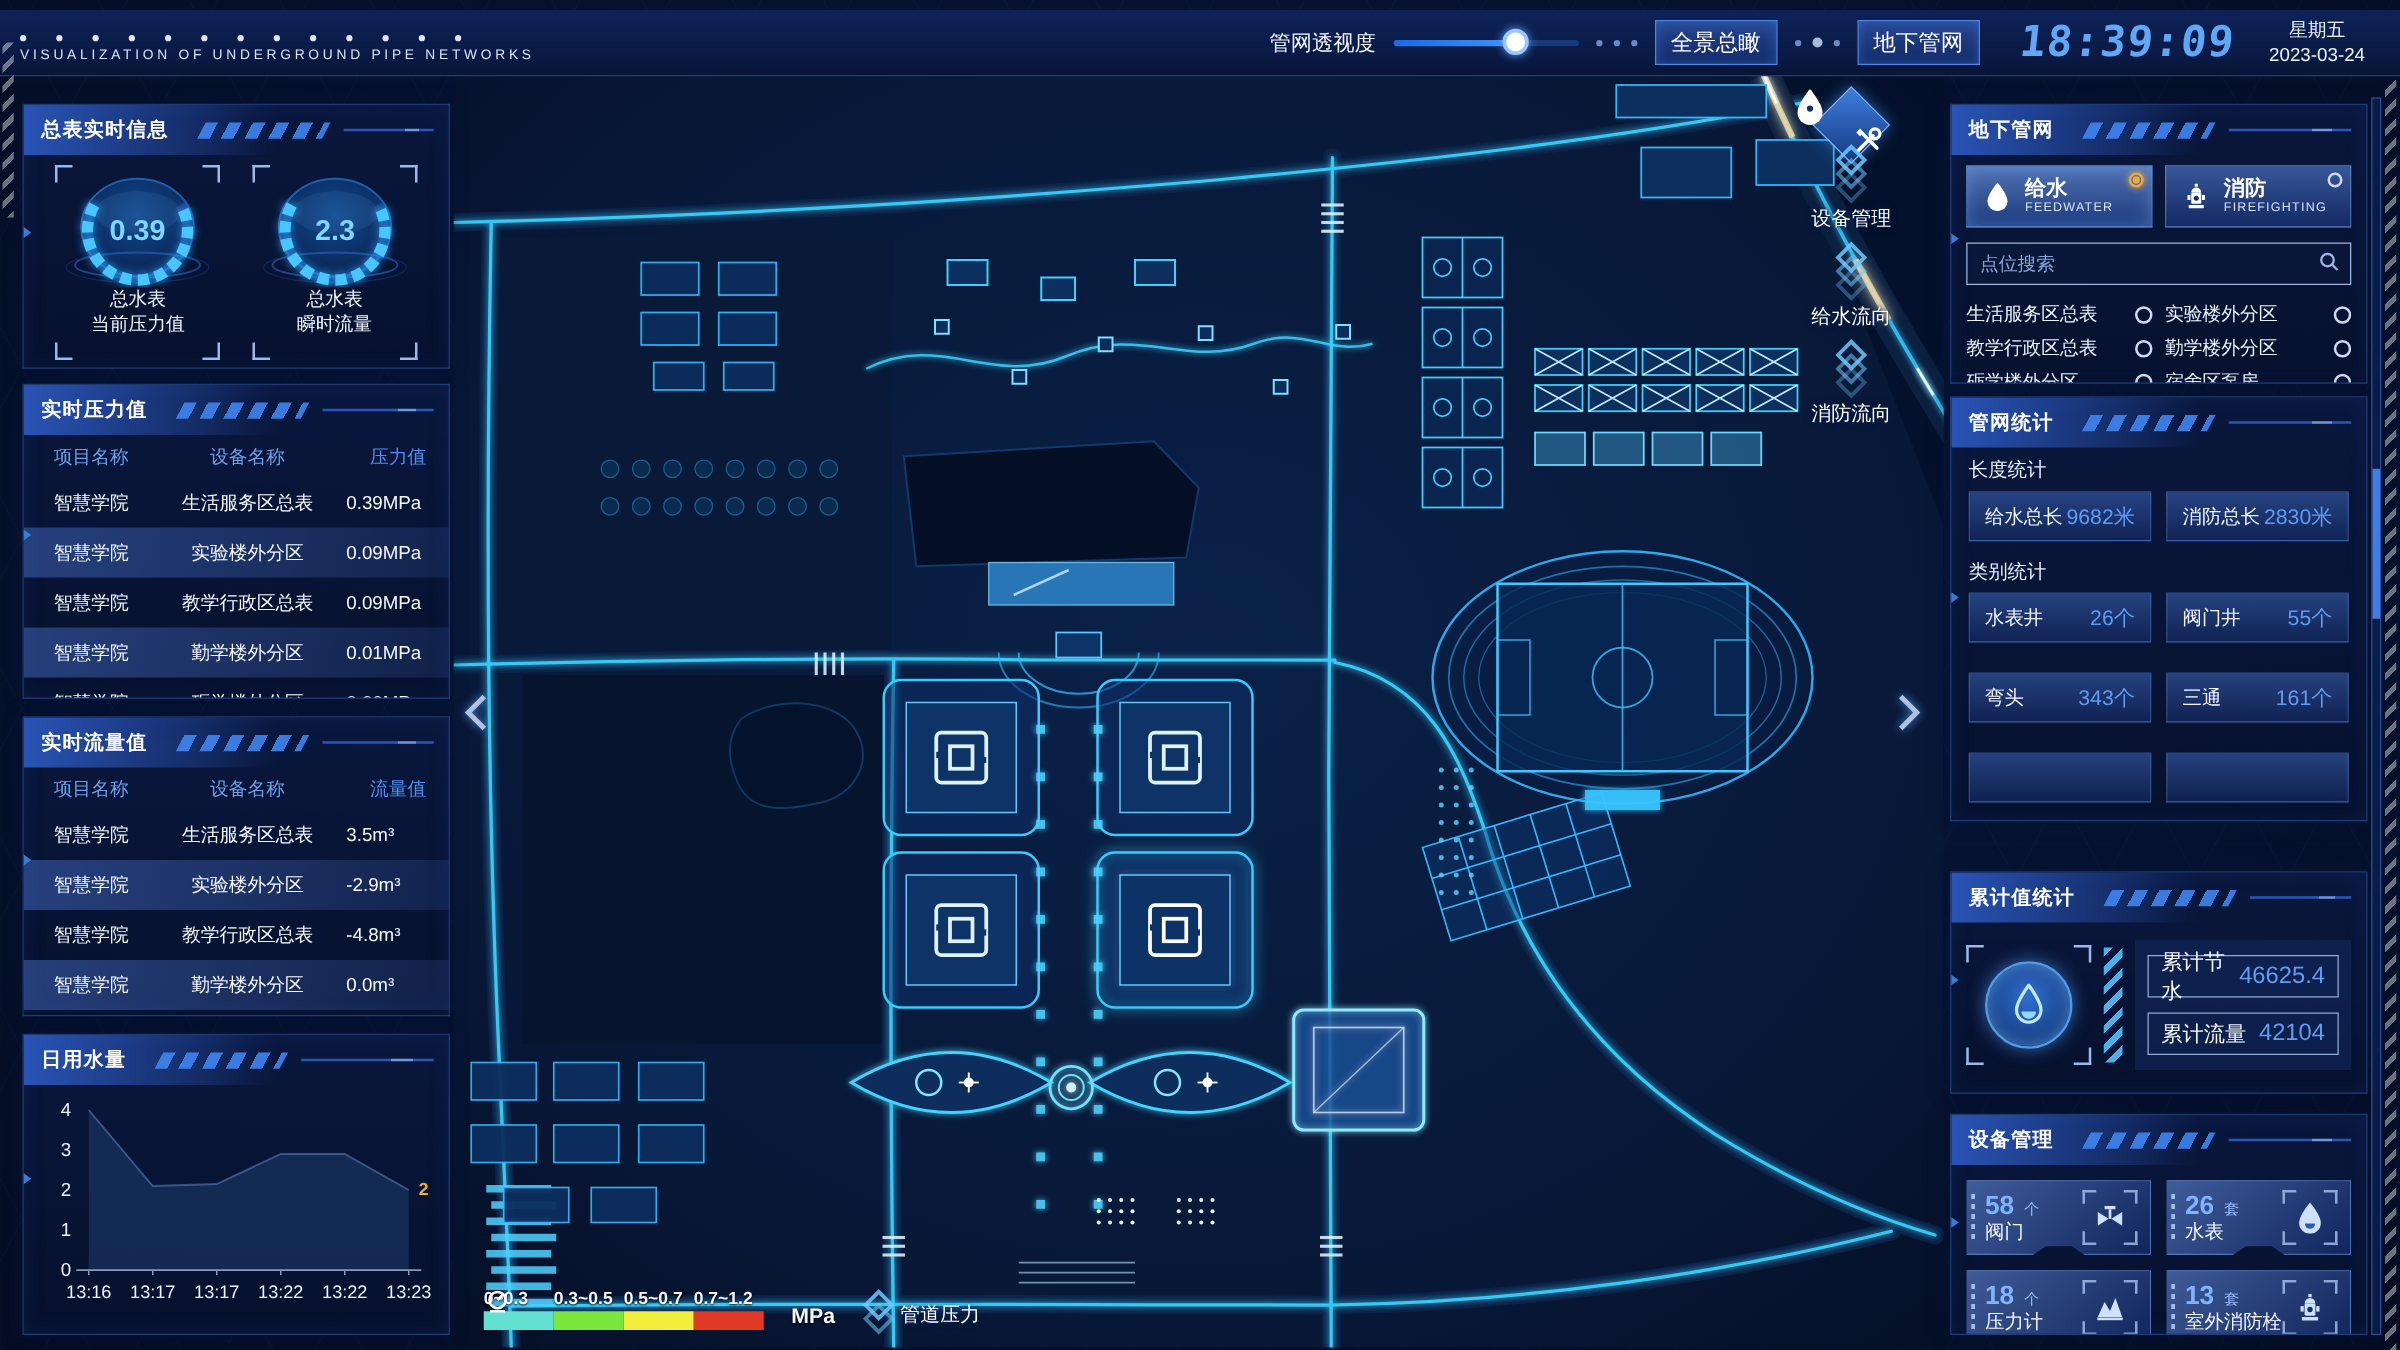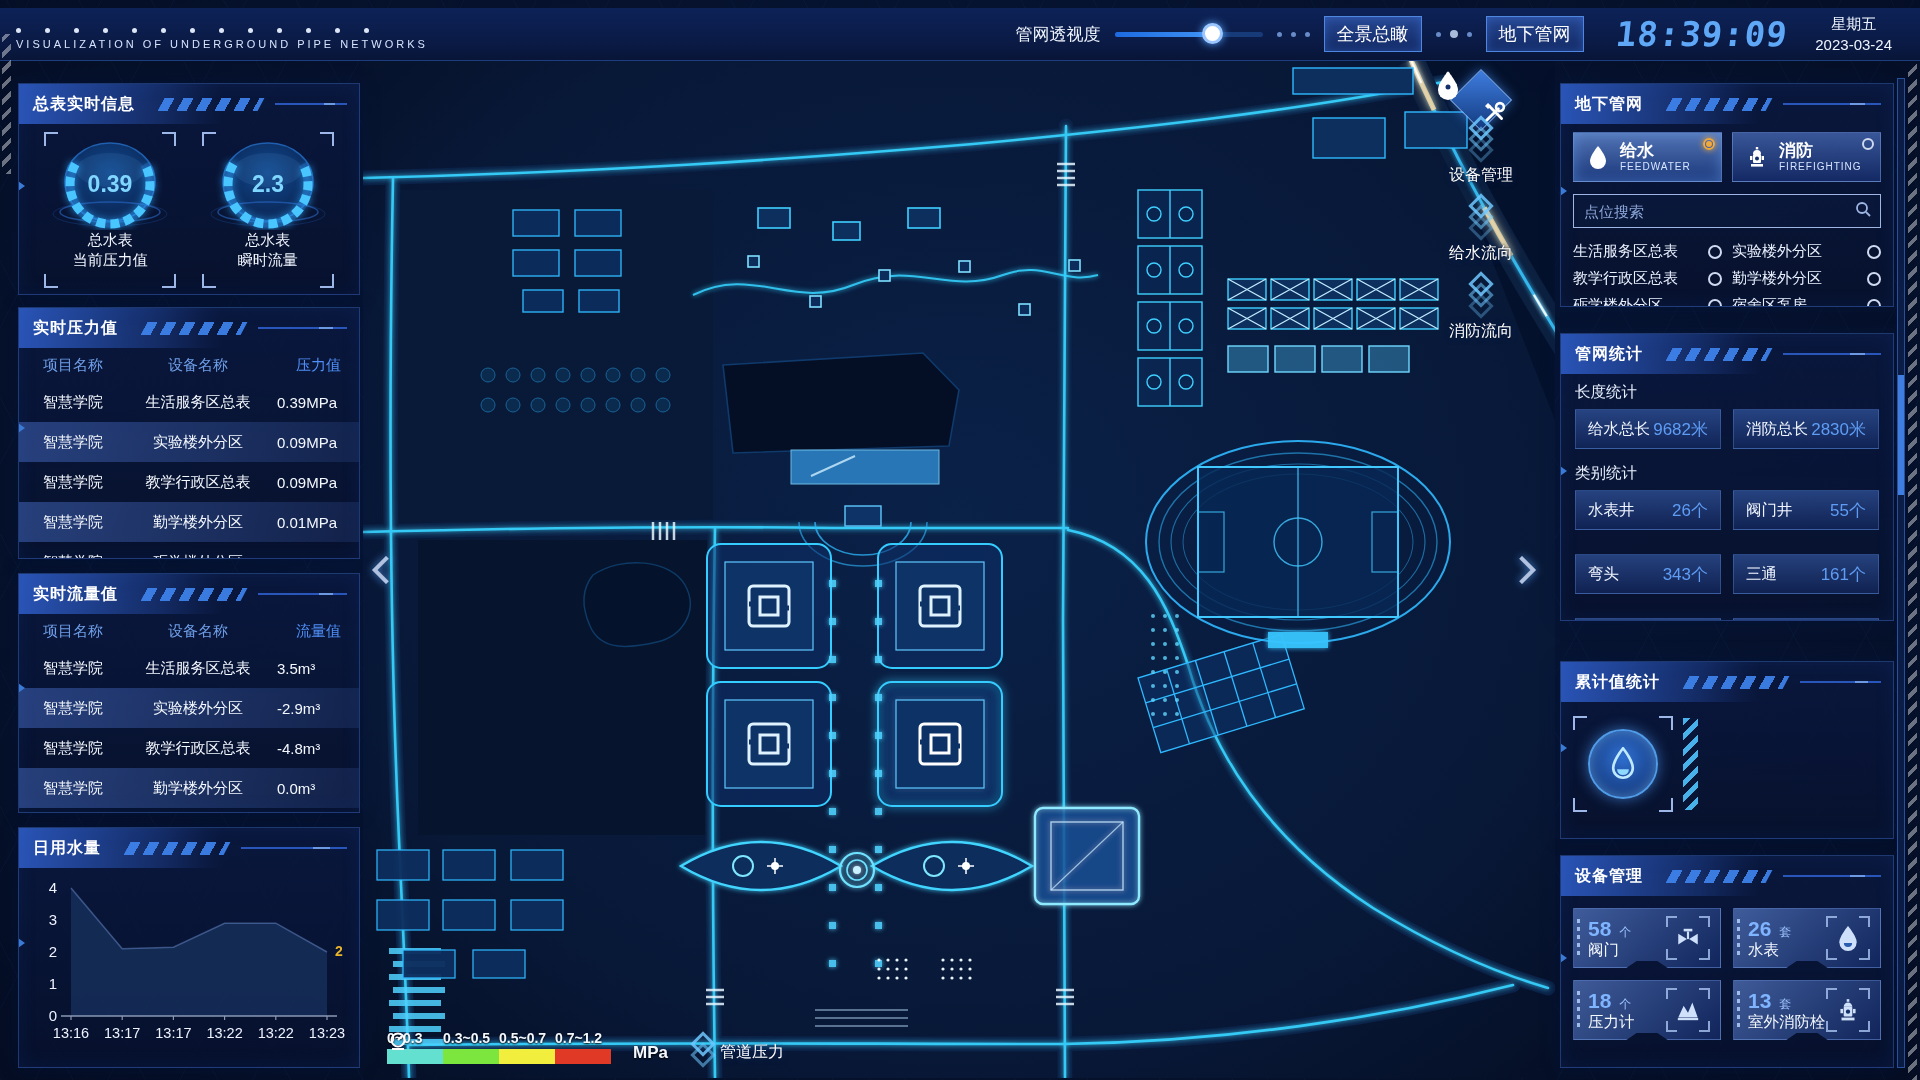--- a/index.html
+++ b/index.html
@@ -921,21 +921,21 @@
   <div class="zone-item">
     <span>砺学楼外分区</span>
     <span class="radio"></span>
   </div>
   <div class="zone-item">
     <span>宿舍区泵房</span>
     <span class="radio"></span>
   </div>
       </div>
   </div>
-  <div class="sec" style="height:288px;margin-top:26px">
+  <div class="sec" style="height:340px;margin-top:10px">
     <div class="sec-head">
         <h2>管网统计</h2>
         <div class="slashes"></div>
         <div class="hline"></div>
       </div>
     <div class="sub-label">长度统计</div>
     <div class="stat-grid" id="lenStats">
         <div class="stat-box">
   <span class="lb">给水总长</span>
   <span class="vl">9682米</span>
@@ -986,20 +986,30 @@
           <span class="corner bl"></span>
           <span class="corner br"></span>
         <div class="cum-circle">
           <svg width="30" height="34" viewBox="0 0 22 26">
               <path d="M11 1 C11 1 3.5 10.5 3.5 16 a7.5 7.5 0 0 0 15 0 C18.5 10.5 11 1 11 1 Z" fill="none" stroke="#bfe9ff" stroke-width="2"></path>
               <path d="M6.5 17 a4.5 4.5 0 0 0 9 0 Z" fill="#8fd8ff"></path>
             </svg>
         </div>
       </div>
       <div class="hatch"></div>
+      <div class="cum-rows" id="cumRows">
+  <div class="cum-row">
+    <span class="lb">累计节水</span>
+    <span class="vl">46625.4</span>
+  </div>
+  <div class="cum-row">
+    <span class="lb">累计流量</span>
+    <span class="vl">42104</span>
+  </div>
+        </div>
     </div>
   </div>
   <div class="sec" style="flex:1;margin-top:16px">
     <div class="sec-head">
         <h2>设备管理</h2>
         <div class="slashes"></div>
         <div class="hline"></div>
       </div>
     <div class="dev-grid" id="devGrid">
   <div class="dev-card">

